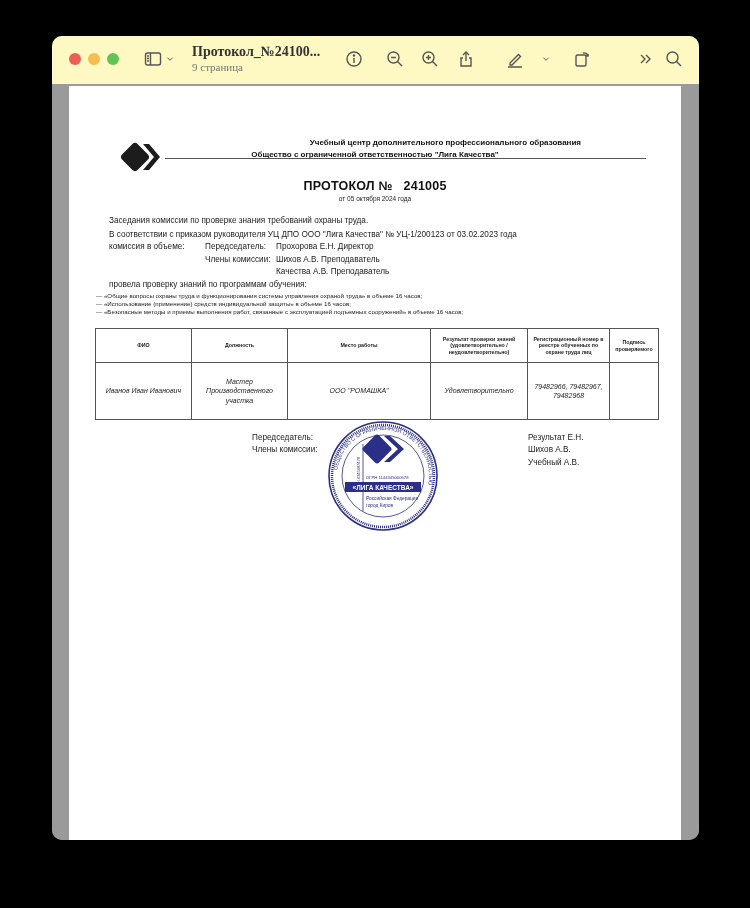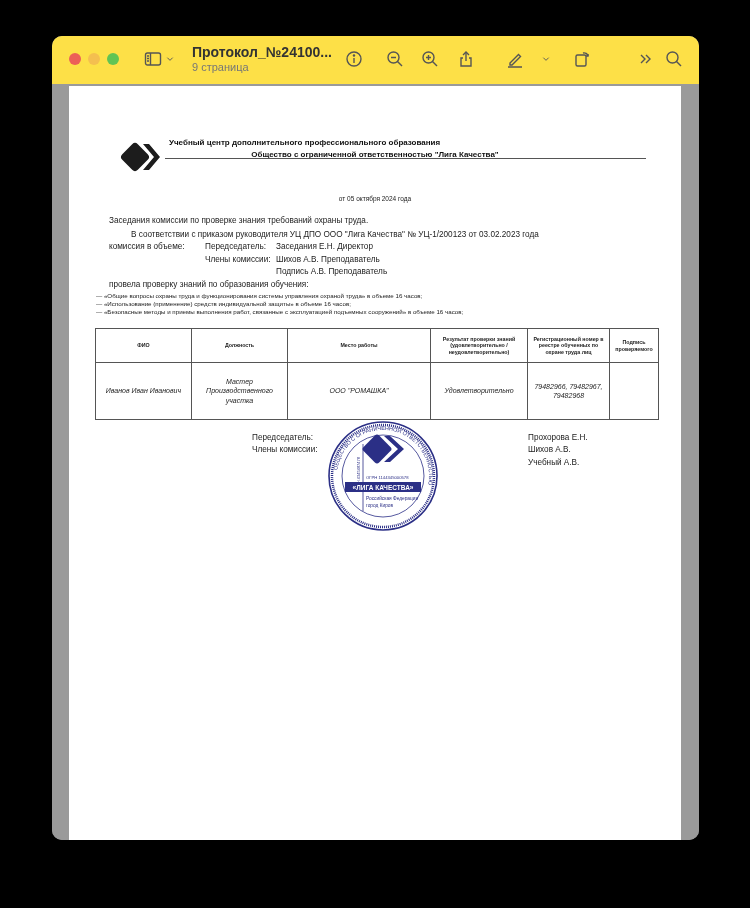--- a/index.html
+++ b/index.html
@@ -5,41 +5,41 @@
   * { box-sizing: border-box; margin: 0; padding: 0; }
   html, body { width: 750px; height: 908px; background: #000; overflow: hidden; }
   body { position: relative; font-family: "Liberation Sans", sans-serif; }
 
   .window {
     position: absolute; left: 52px; top: 36px; width: 647px; height: 804px;
     background: #9a9a9a; border-radius: 10px; overflow: hidden;
   }
   .toolbar {
     position: absolute; left: 0; top: 0; width: 100%; height: 58px;
-    background: #fde047; border-bottom: 1px solid #c9c9c9;
+    background: #fef9c3; border-bottom: 1px solid #c9c9c9; font-family: Liberation Serif, serif;
   }
   .traffic { position: absolute; top: 17px; width: 12px; height: 12px; border-radius: 50%; }
   .t-red { left: 17px; background: #ec5f57; }
   .t-yellow { left: 36px; background: #f4bf4f; }
   .t-green { left: 55px; background: #61c454; }
 
   .tb-icon { position: absolute; top: 12px; width: 22px; height: 22px; display: flex; align-items: center; justify-content: center; color: #555; }
   .tb-icon svg { width: 18px; height: 18px; stroke: #555; fill: none; stroke-width: 1.4; }
   .title-block { position: absolute; left: 140px; top: 8px; }
   .doc-title { font-size: 14px; font-weight: bold; color: #333; white-space: nowrap; }
   .doc-sub { font-size: 11px; color: #777; margin-top: 1px; }
 
   .page-area { position: absolute; left: 0; top: 48px; width: 100%; bottom: 0; background: #9a9a9a; }
   .page {
     position: absolute; left: 17px; top: 2px; width: 612px; bottom: 0;
     background: #fff;
   }
 
   
-  .org-line1 { position: absolute; left: 0; width: 100%; top: 52px; text-align: left; font-size: 8px; font-weight: bold; color: #111; padding-left: 165px; padding-right: 0; }
+  .org-line1 { position: absolute; left: 0; width: 100%; top: 52px; text-align: right; font-size: 8px; font-weight: bold; color: #111; padding-left: 165px; padding-right: 0; }
   .org-line1 { left: 100px; width: 412px; padding: 0; }
   .org-line2 { position: absolute; left: 100px; width: 412px; top: 64px; text-align: center; font-size: 8px; font-weight: bold; color: #111; }
   .header-rule { position: absolute; left: 96px; top: 72px; width: 481px; height: 1px; background: #555; }
   .logo { position: absolute; left: 50px; top: 55px; width: 42px; height: 34px; }
 
   .proto-title { position: absolute; left: 0; width: 100%; top: 93px; text-align: center; font-size: 12.5px; font-weight: bold; color: #111; letter-spacing: 0.2px; }
   .proto-date { position: absolute; left: 0; width: 100%; top: 109px; text-align: center; font-size: 6.5px; color: #222; }
 
   .body-text { position: absolute; font-size: 8.2px; color: #222; white-space: nowrap; text-align: center; }
   .prog-line { position: absolute; left: 27px; font-size: 6.2px; color: #222; white-space: nowrap; }
@@ -150,31 +150,32 @@
 
       <svg class="logo" viewBox="0 0 42 34">
         <rect x="5" y="5" width="22" height="22" rx="4" transform="rotate(45 16 16)" fill="#1c1c1c"></rect>
         <path d="M24 3 L30 3 L41 16 L30 29 L24 29 L35 16 Z" fill="#1c1c1c"></path>
       </svg>
 
       <div class="org-line1">Учебный центр дополнительного профессионального образования</div>
       <div class="org-line2">Общество с ограниченной ответственностью "Лига Качества"</div>
       <div class="header-rule"></div>
 
+      <div class="proto-title" style="white-space:pre;">ПРОТОКОЛ №   241005</div>
       <div class="proto-date">от 05 октября 2024 года</div>
 
       <div class="body-text" style="left:40px; top:130px;">Заседания комиссии по проверке знания требований охраны труда.</div>
-      <div class="body-text" style="left:40px; top:144px;margin-left:22px;">В соответствии с приказом руководителя УЦ ДПО ООО "Лига Качества" № УЦ-1/200123 от 03.02.2023 года</div>
+      <div class="body-text" style="left:40px; top:144px;">В соответствии с приказом руководителя УЦ ДПО ООО "Лига Качества" № УЦ-1/200123 от 03.02.2023 года</div>
       <div class="body-text" style="left:40px; top:156px;">комиссия в объеме:</div>
       <div class="body-text" style="left:136px; top:156px;">Передседатель:</div>
-      <div class="body-text" style="left:207px; top:156px;">Заседания Е.Н. Директор</div>
+      <div class="body-text" style="left:207px; top:156px;">Прохорова Е.Н. Директор</div>
       <div class="body-text" style="left:136px; top:169px;">Члены комиссии:</div>
       <div class="body-text" style="left:207px; top:169px;">Шихов А.В. Преподаватель</div>
-      <div class="body-text" style="left:207px; top:181px;">Подпись А.В. Преподаватель</div>
-      <div class="body-text" style="left:40px; top:194px;">провела проверку знаний по образования обучения:</div>
+      <div class="body-text" style="left:207px; top:181px;">Качества А.В. Преподаватель</div>
+      <div class="body-text" style="left:40px; top:194px;">провела проверку знаний по программам обучения:</div>
 
       <div class="prog-line" style="top:206px;">— «Общие вопросы охраны труда и функционирования системы управления охраной труда» в объеме 16 часов;</div>
       <div class="prog-line" style="top:214px;">— «Использование (применение) средств индивидуальной защиты» в объеме 16 часов;</div>
       <div class="prog-line" style="top:222px;">— «Безопасные методы и приемы выполнения работ, связанные с эксплуатацией подъемных сооружений» в объеме 16 часов;</div>
 
       <table class="results">
         <colgroup>
           <col style="width:96px">
             <col style="width:96px">
             <col style="width:143px">
@@ -199,21 +200,21 @@
             <td>ООО "РОМАШКА"</td>
             <td>Удовлетворительно</td>
             <td>79482966, 79482967, 79482968</td>
             <td></td>
           </tr>
         </tbody>
       </table>
 
       <div class="sig-label" style="left:183px; top:347px;">Передседатель:</div>
       <div class="sig-label" style="left:183px; top:359px;">Члены комиссии:</div>
-      <div class="sig-label" style="left:459px; top:347px;">Прохорова Е.Н.</div>
+      <div class="sig-label" style="left:459px; top:347px;">Результат Е.Н.</div>
       <div class="sig-label" style="left:459px; top:359px;">Шихов А.В.</div>
       <div class="sig-label" style="left:459px; top:372px;">Учебный А.В.</div>
 
       <svg class="stamp" viewBox="0 0 110 114">
         <defs>
           <path id="ringPath" d="M55 57 m-46 0 a46 46 0 1 1 92 0 a46 46 0 1 1 -92 0"></path>
         </defs>
         <circle cx="55" cy="57" r="54" fill="none" stroke="#2b2f86" stroke-width="1.6"></circle>
         <circle cx="55" cy="57" r="51" fill="none" stroke="#2b2f86" stroke-width="2.5" stroke-dasharray="1 1"></circle>
         <circle cx="55" cy="57" r="41" fill="none" stroke="#2b2f86" stroke-width="0.8"></circle>

